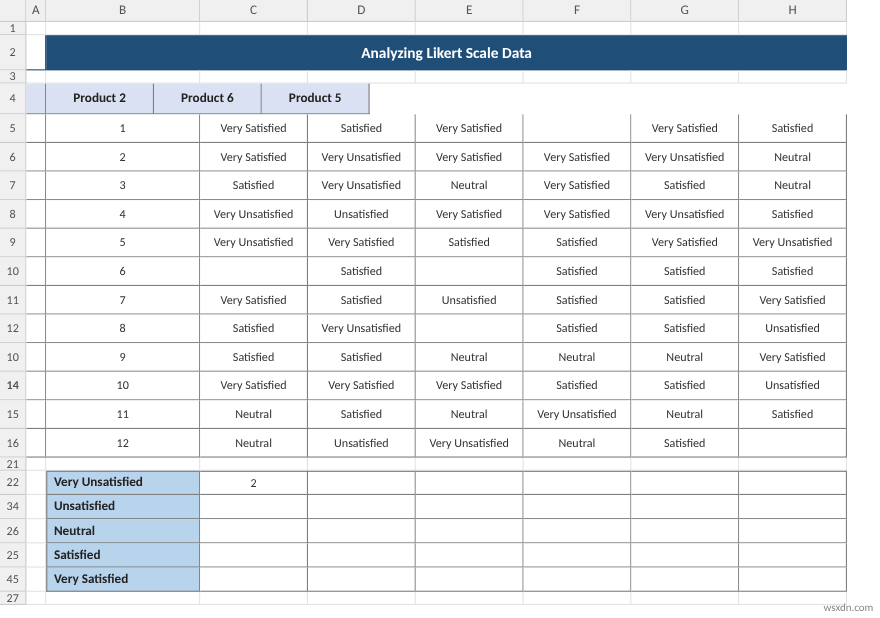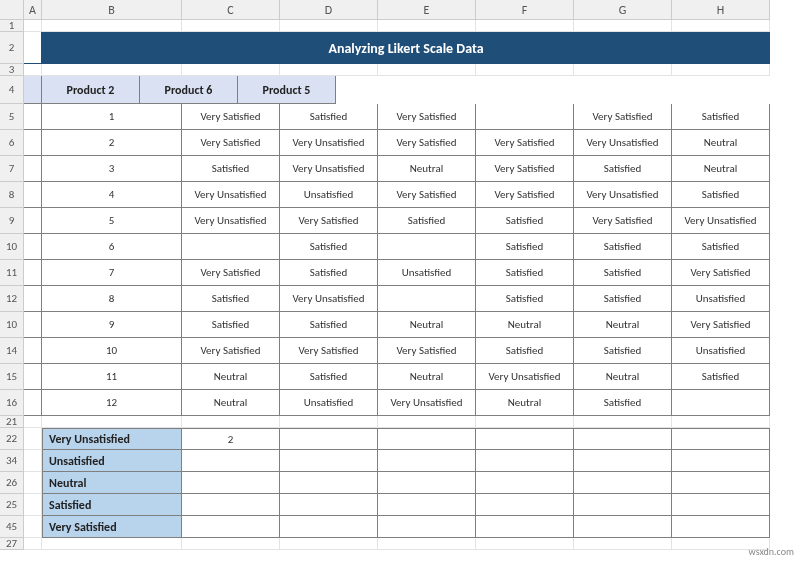--- a/index.html
+++ b/index.html
@@ -153,21 +153,21 @@
       <div class="rowhead" style="height: 28px;">4</div>
       <div class="rowhead" style="height: 26px;">5</div>
       <div class="rowhead" style="height: 26px;">6</div>
       <div class="rowhead" style="height: 26px;">7</div>
       <div class="rowhead" style="height: 26px;">8</div>
       <div class="rowhead" style="height: 26px;">9</div>
       <div class="rowhead" style="height: 26px;">10</div>
       <div class="rowhead" style="height: 26px;">11</div>
       <div class="rowhead" style="height: 26px;">12</div>
       <div class="rowhead" style="height: 26px;">10</div>
-      <div class="rowhead" style="height: 26px;">14</div>
+      <div class="rowhead" style="height: 26px; font-weight: bold;">14</div>
       <div class="rowhead" style="height: 26px;">15</div>
       <div class="rowhead" style="height: 26px;">16</div>
       <div class="rowhead" style="height: 12px;">21</div>
       <div class="rowhead" style="height: 22px;">22</div>
       <div class="rowhead" style="height: 22px;">34</div>
       <div class="rowhead" style="height: 22px;">26</div>
       <div class="rowhead" style="height: 22px;">25</div>
       <div class="rowhead" style="height: 22px;">45</div>
       <div class="rowhead" style="height: 12px;">27</div>
     </div>

